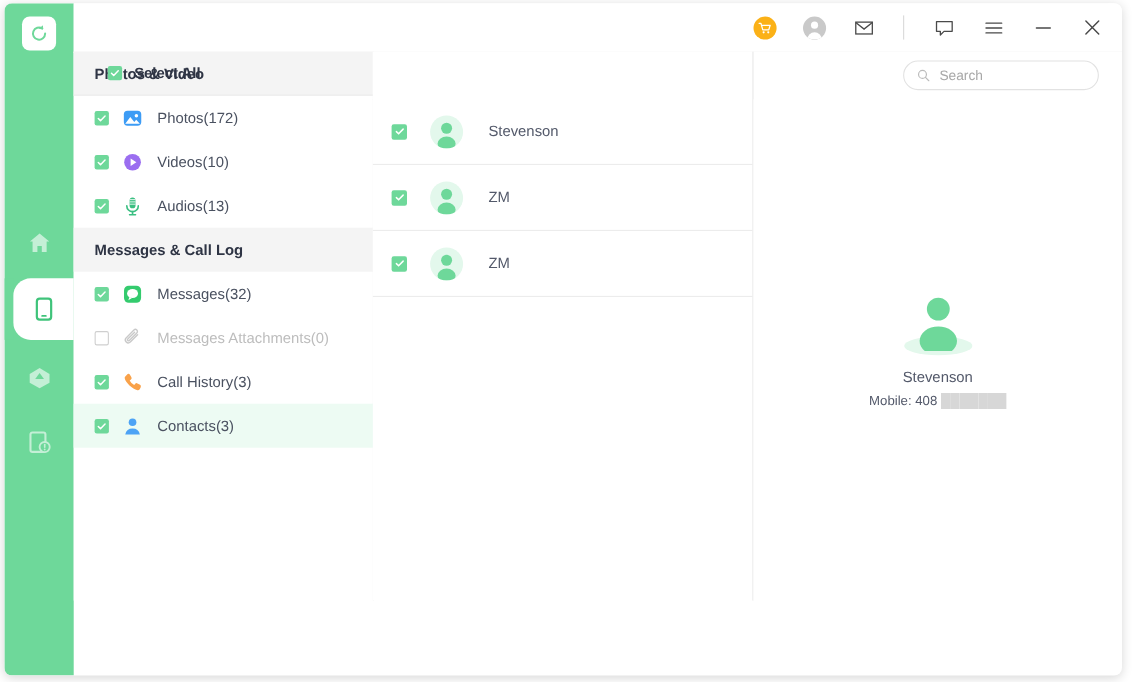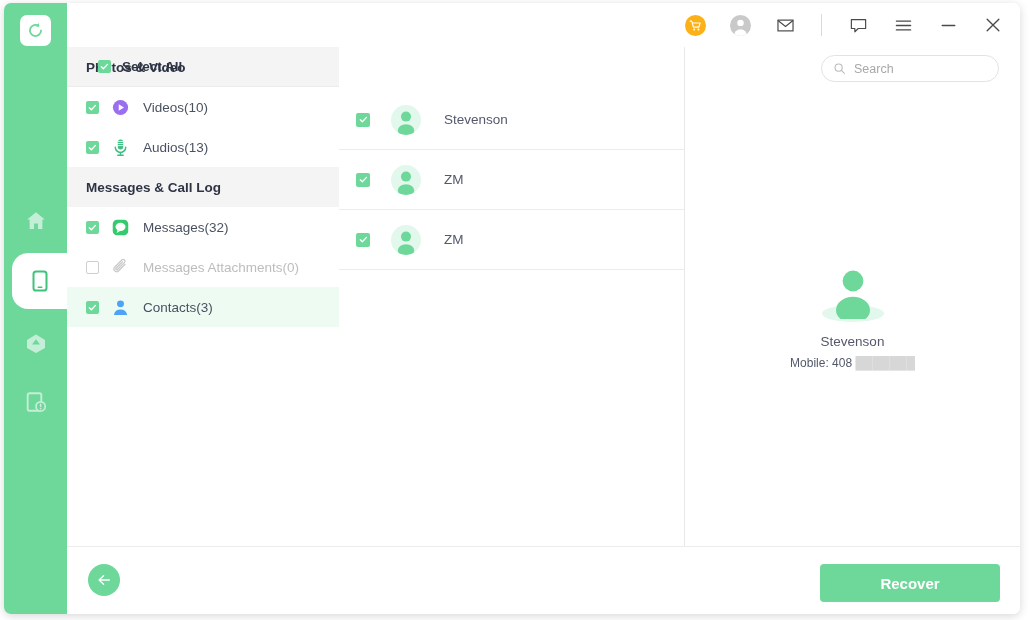--- a/index.html
+++ b/index.html
@@ -506,44 +506,59 @@
         <span class="cb on">
           <svg width="9" height="9" viewBox="0 0 12 12">
               <path d="M1.8 6.2 L4.5 8.9 L10 3.2" fill="none" stroke="#ffffff" stroke-width="1.8" stroke-linecap="round" stroke-linejoin="round"></path>
             </svg>
         </span>
         <span class="selectall-label">Select All</span>
       </div>
 
       <div class="group-head">Photos &amp; Video</div>
 
-
       <div class="cat-row">
         <span class="cb on">
           <svg width="9" height="9" viewBox="0 0 12 12">
               <path d="M1.8 6.2 L4.5 8.9 L10 3.2" fill="none" stroke="#ffffff" stroke-width="1.8" stroke-linecap="round" stroke-linejoin="round"></path>
             </svg>
         </span>
         <span class="cat-icon">
           <svg width="19" height="19" viewBox="0 0 24 24">
-            <circle cx="12" cy="12" r="9.6" fill="#9b6ef0"></circle>
-            <path d="M9.8 7.8 L16.4 12 L9.8 16.2 Z" fill="#ffffff"></path>
-          </svg>
-        </span>
-        <span class="cat-label">Videos(10)</span>
+            <rect x="2" y="3.5" width="20" height="17" rx="4.2" fill="#3d9cf5"></rect>
+            <circle cx="16.4" cy="9" r="2" fill="#ffffff"></circle>
+            <path d="M3.6 18.4 L9.4 10.6 L14 16.2 L16.2 13.6 L20.4 18.4 Z" fill="#ffffff"></path>
+          </svg>
+        </span>
+        <span class="cat-label">Photos(172)</span>
       </div>
 
       <div class="cat-row">
         <span class="cb on">
           <svg width="9" height="9" viewBox="0 0 12 12">
               <path d="M1.8 6.2 L4.5 8.9 L10 3.2" fill="none" stroke="#ffffff" stroke-width="1.8" stroke-linecap="round" stroke-linejoin="round"></path>
             </svg>
         </span>
         <span class="cat-icon">
           <svg width="19" height="19" viewBox="0 0 24 24">
+            <circle cx="12" cy="12" r="9.6" fill="#9b6ef0"></circle>
+            <path d="M9.8 7.8 L16.4 12 L9.8 16.2 Z" fill="#ffffff"></path>
+          </svg>
+        </span>
+        <span class="cat-label">Videos(10)</span>
+      </div>
+
+      <div class="cat-row">
+        <span class="cb on">
+          <svg width="9" height="9" viewBox="0 0 12 12">
+              <path d="M1.8 6.2 L4.5 8.9 L10 3.2" fill="none" stroke="#ffffff" stroke-width="1.8" stroke-linecap="round" stroke-linejoin="round"></path>
+            </svg>
+        </span>
+        <span class="cat-icon">
+          <svg width="19" height="19" viewBox="0 0 24 24">
             <rect x="8.6" y="2" width="6.8" height="12.4" rx="3.4" fill="#3bbf82"></rect>
             <path d="M9.1 4.4 h5.8 M9.1 7 h5.8 M9.1 9.6 h5.8" stroke="#ffffff" stroke-width="1" stroke-linecap="round"></path>
             <path d="M5.4 11.6 a6.6 6.6 0 0 0 13.2 0" fill="none" stroke="#3bbf82" stroke-width="1.9" stroke-linecap="round"></path>
             <path d="M12 18.2 v3.6 M8.6 21.8 h6.8" stroke="#3bbf82" stroke-width="1.9" stroke-linecap="round"></path>
           </svg>
         </span>
         <span class="cat-label">Audios(13)</span>
       </div>
 
       <div class="group-head">Messages &amp; Call Log</div>
@@ -567,20 +582,33 @@
       <div class="cat-row disabled">
         <span class="cb off"></span>
         <span class="cat-icon">
           <svg width="19" height="19" viewBox="0 0 24 24">
             <path d="M17.8 8 L9.4 16.4 a3.4 3.4 0 0 1 -4.8 -4.8 L13.6 2.6 a2.3 2.3 0 0 1 3.3 3.3 L8.2 14.6 a1.2 1.2 0 0 1 -1.7 -1.7 L14.4 5" fill="none" stroke="#c9c9c9" stroke-width="1.6" stroke-linecap="round" stroke-linejoin="round"></path>
           </svg>
         </span>
         <span class="cat-label">Messages Attachments(0)</span>
       </div>
 
+      <div class="cat-row">
+        <span class="cb on">
+          <svg width="9" height="9" viewBox="0 0 12 12">
+              <path d="M1.8 6.2 L4.5 8.9 L10 3.2" fill="none" stroke="#ffffff" stroke-width="1.8" stroke-linecap="round" stroke-linejoin="round"></path>
+            </svg>
+        </span>
+        <span class="cat-icon">
+          <svg width="19" height="19" viewBox="0 0 24 24">
+            <path d="M6.4 2.6 a2 2 0 0 1 2.6 0.8 l1.7 3 a2 2 0 0 1 -0.5 2.5 l-1.5 1.2 a11.6 11.6 0 0 0 5.2 5.2 l1.2 -1.5 a2 2 0 0 1 2.5 -0.5 l3 1.7 a2 2 0 0 1 0.8 2.6 l-1.2 2.3 a2.4 2.4 0 0 1 -2.6 1.2 C12 20.2 3.8 12 3 7.4 a2.4 2.4 0 0 1 1.2 -2.6 z" fill="#f9a24a"></path>
+          </svg>
+        </span>
+        <span class="cat-label">Call History(3)</span>
+      </div>
 
       <div class="cat-row selected">
         <span class="cb on">
           <svg width="9" height="9" viewBox="0 0 12 12">
               <path d="M1.8 6.2 L4.5 8.9 L10 3.2" fill="none" stroke="#ffffff" stroke-width="1.8" stroke-linecap="round" stroke-linejoin="round"></path>
             </svg>
         </span>
         <span class="cat-icon">
           <svg width="19" height="19" viewBox="0 0 24 24">
             <circle cx="12" cy="7.4" r="4.4" fill="#4da3f5"></circle>
@@ -659,23 +687,15 @@
           <svg width="62" height="62" viewBox="0 0 62 62">
             <circle cx="31" cy="24" r="10.4" fill="#6ed89a"></circle>
             <ellipse cx="31" cy="53" rx="17" ry="13.2" fill="#6ed89a"></ellipse>
           </svg>
         </span>
         <div class="detail-name">Stevenson</div>
         <div class="detail-phone"><span>Mobile: 408</span><span class="redact"> ███████</span></div>
       </div>
     </div>
 
-    <div class="footer">
-      <div class="back-btn">
-        <svg width="16" height="16" viewBox="0 0 24 24">
-          <path d="M20 12 H5.4 M11.4 5.6 L4.6 12 L11.4 18.4" fill="none" stroke="#ffffff" stroke-width="2" stroke-linecap="round" stroke-linejoin="round"></path>
-        </svg>
-      </div>
-      <button class="recover-btn">Recover</button>
-    </div>
 
   </div>
 </div>
 
 </body></html>

